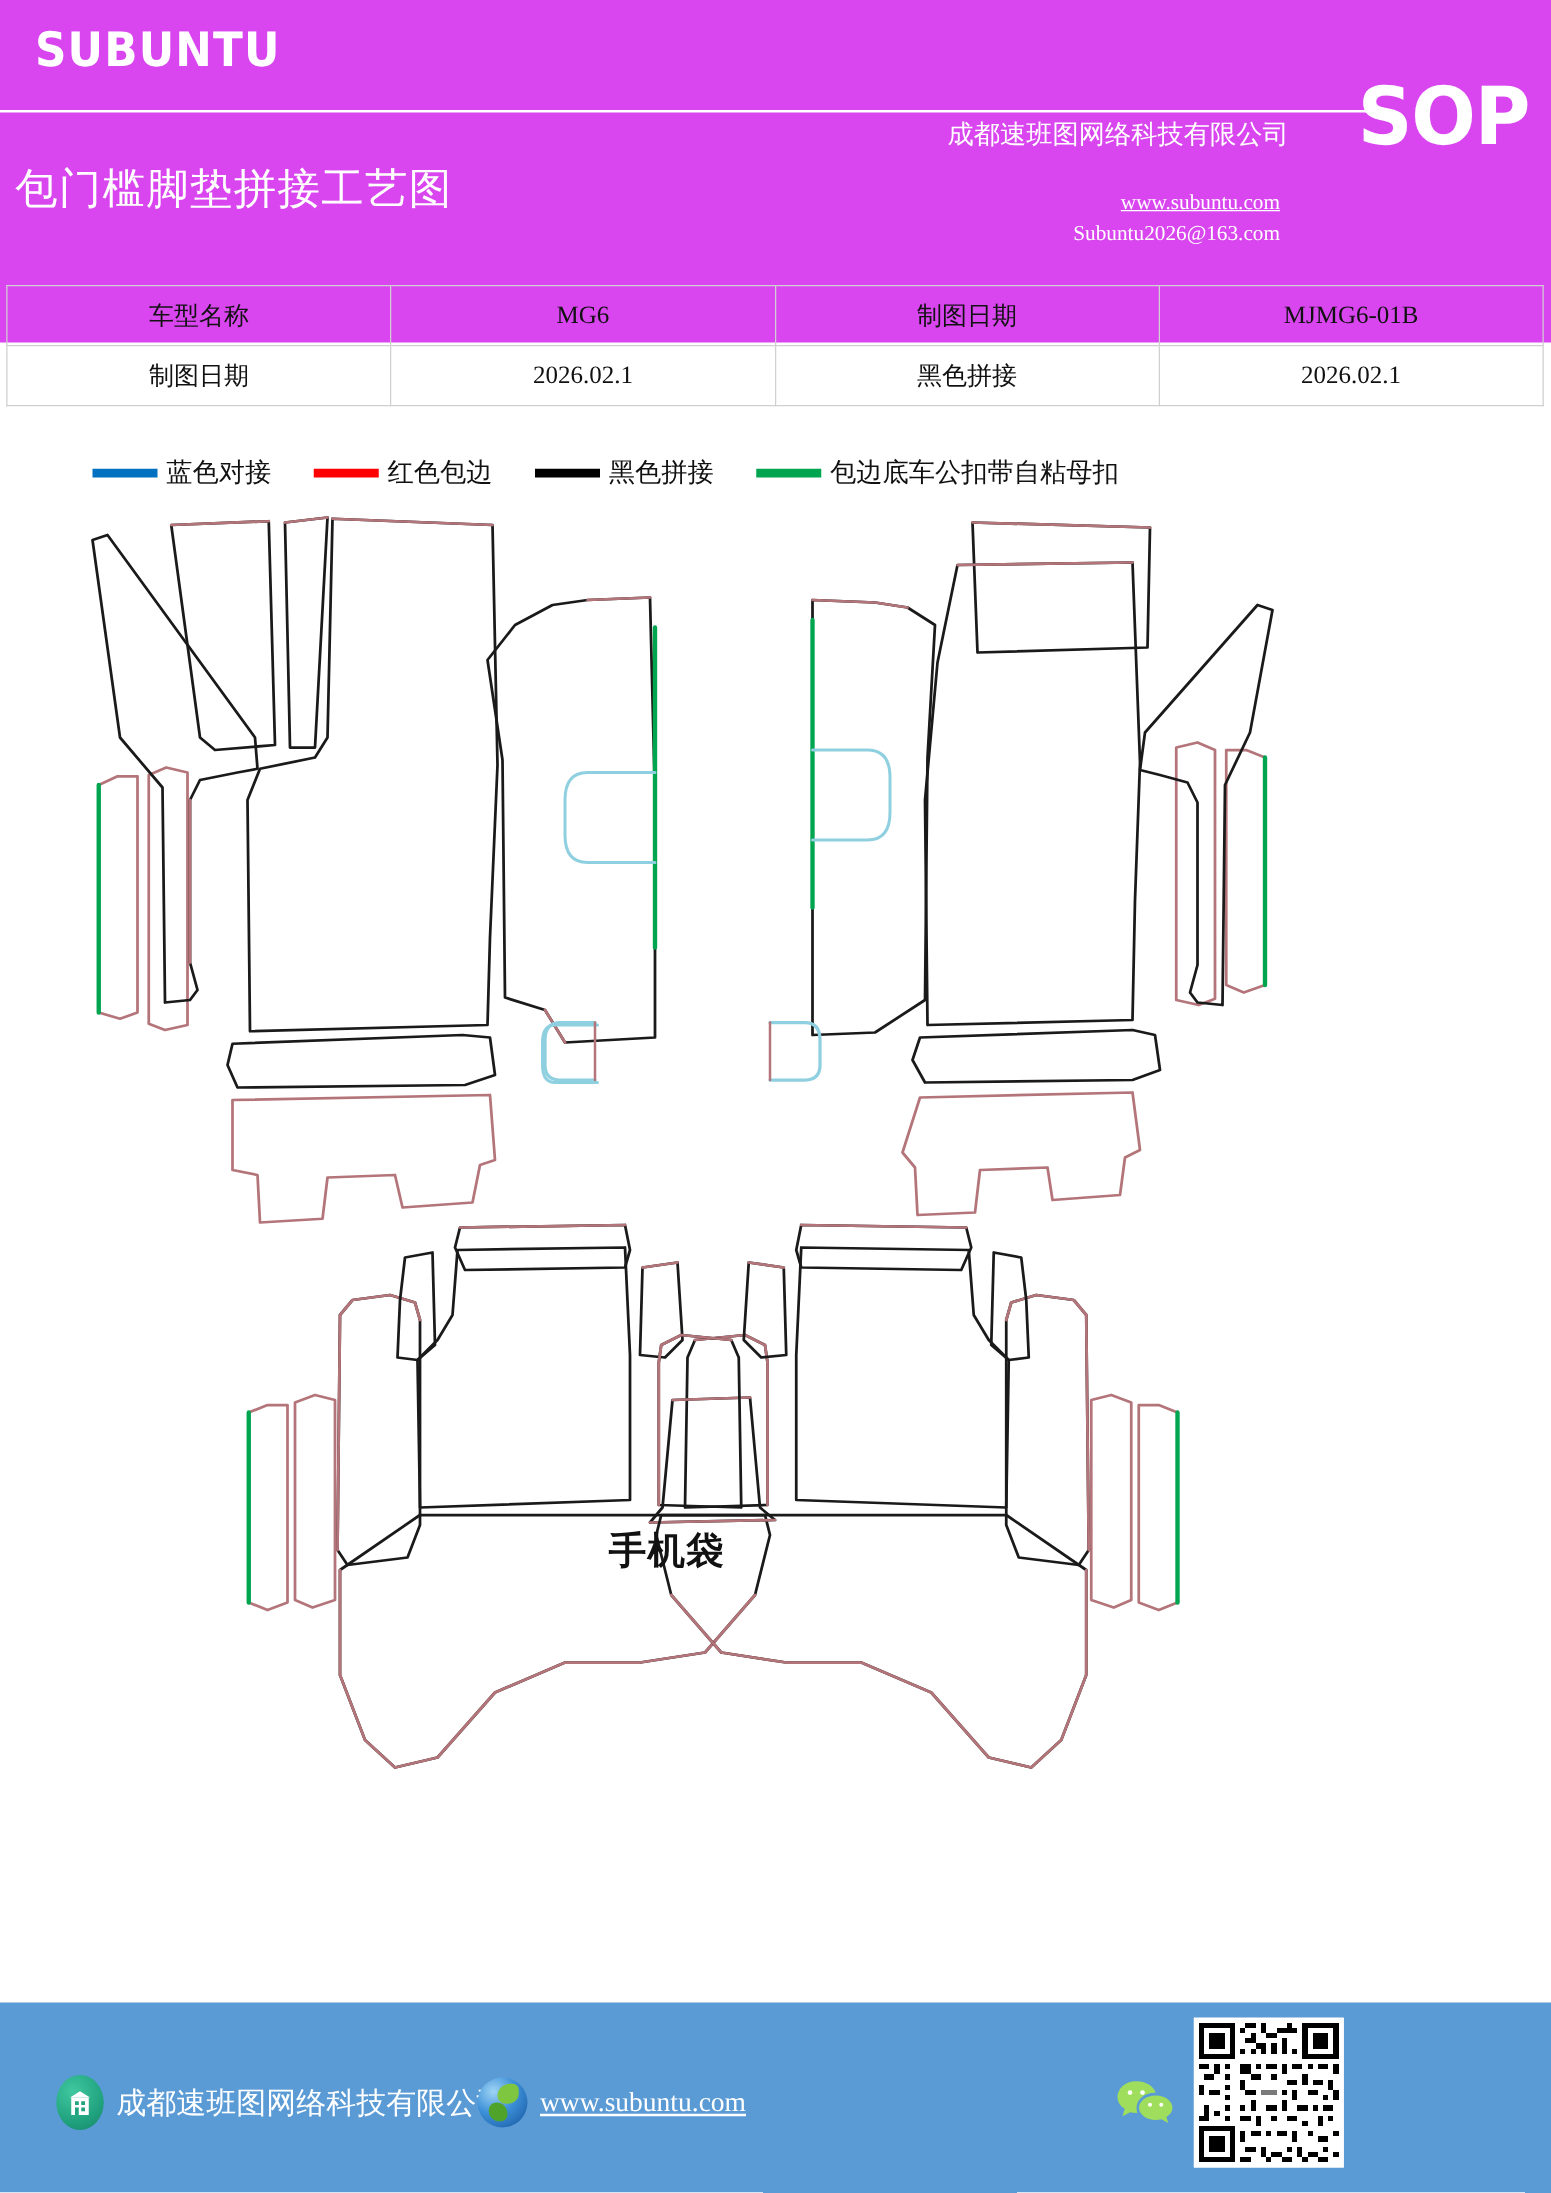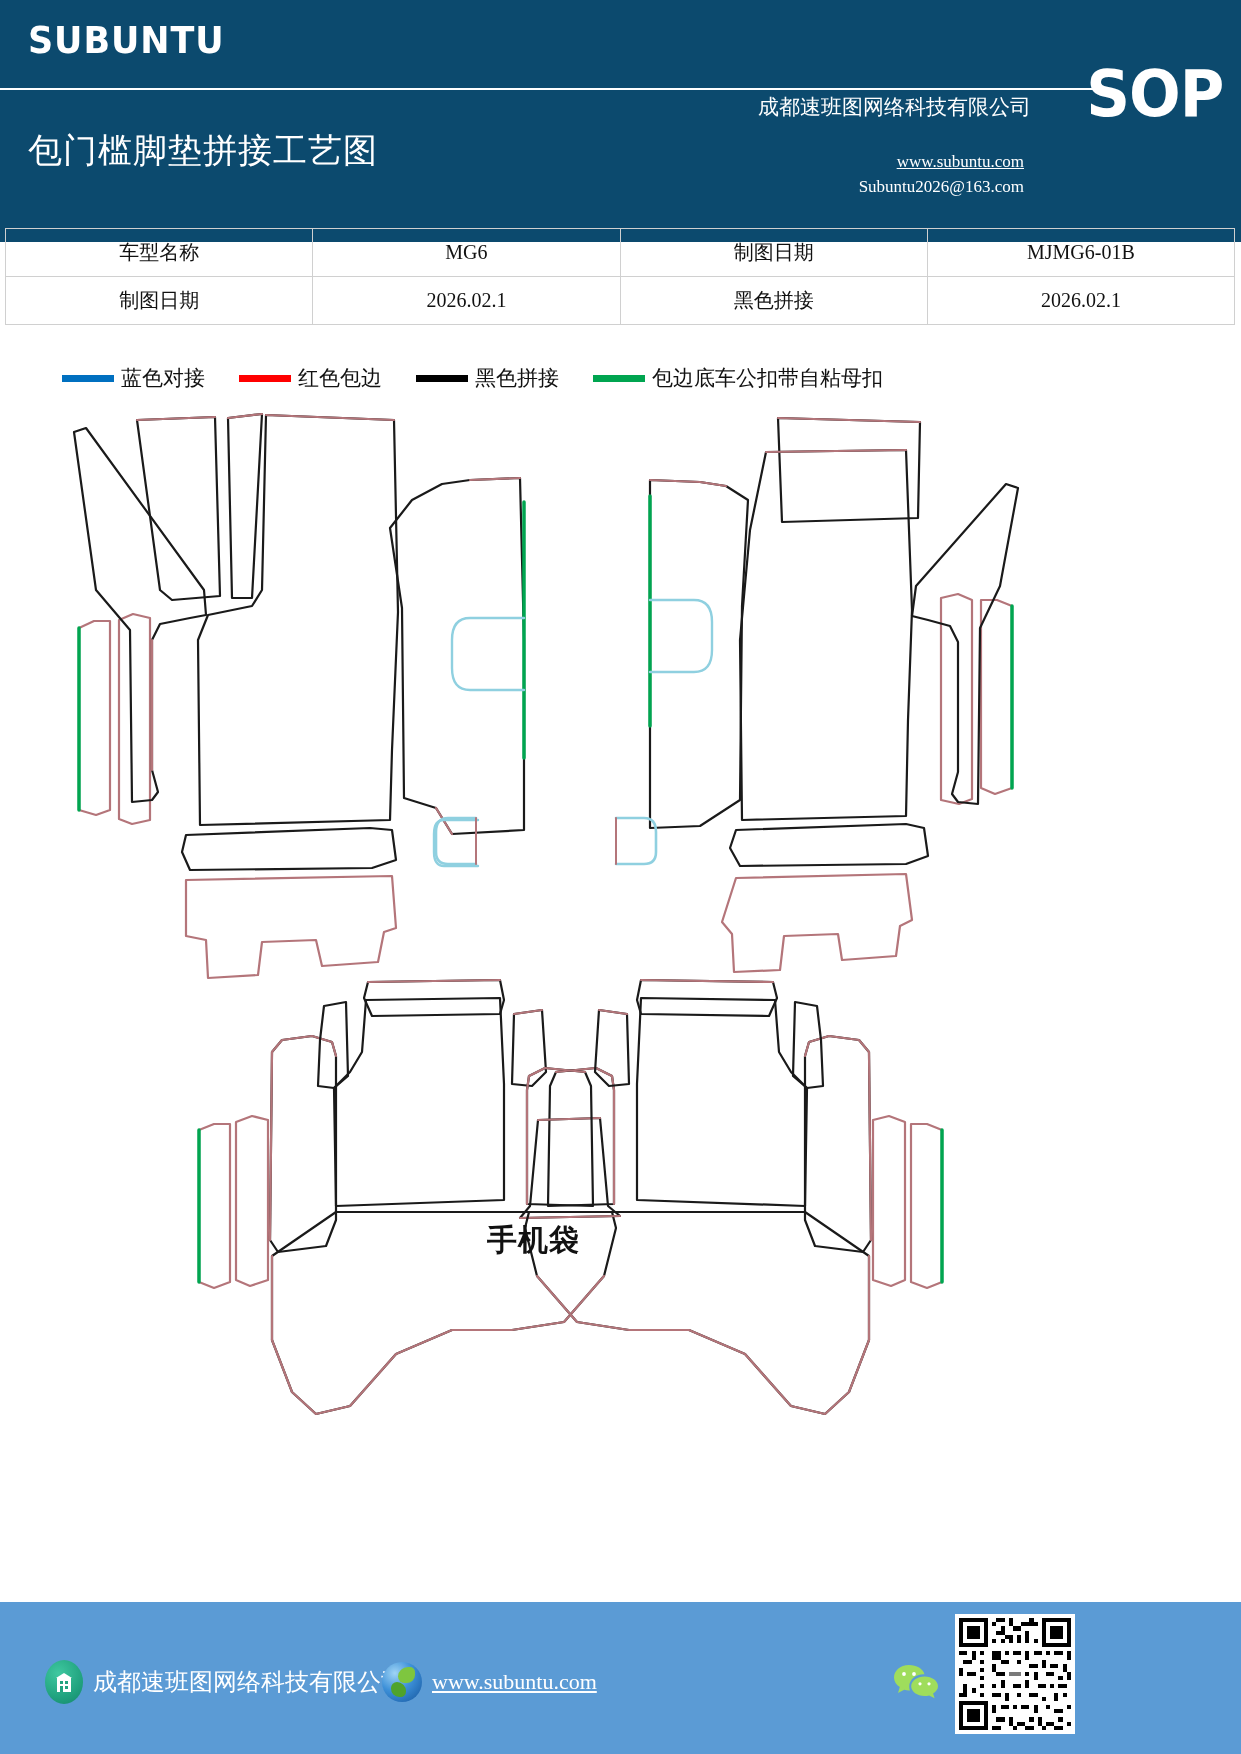--- a/index.html
+++ b/index.html
@@ -13,22 +13,22 @@
     position: relative;
     font-family: "Liberation Serif", "DejaVu Serif", serif;
     overflow: hidden;
   }
 
   
   .header {
     position: absolute;
     left: 0; top: 0;
     width: 1241px;
-    height: 242px;
-    background: #0c4a6e;
+    height: 274px;
+    background: #d946ef;
   }
   .brand {
     position: absolute;
     left: 28px; top: 18px;
     font-family: "DejaVu Sans", sans-serif;
     font-weight: bold;
     font-size: 38px;
     letter-spacing: 1px;
     color: #ffffff;
     transform: scaleX(0.92);
@@ -36,21 +36,21 @@
   }
   .header-rule {
     position: absolute;
     left: 0; top: 88px;
     width: 1110px;
     height: 2px;
     background: #ffffff;
   }
   .doc-title {
     position: absolute;
-    left: 28px; top: 128px;
+    left: 12px; top: 128px;
     font-size: 34px;
     color: #ffffff;
     letter-spacing: 1px;
     white-space: nowrap;
   }
   .company-cn {
     position: absolute;
     right: 210px; top: 93px;
     font-size: 21px;
     color: #ffffff;
@@ -99,21 +99,21 @@
     vertical-align: middle;
     font-size: 20px;
     color: #111111;
   }
   .info-table td.lbl { width: 277px; }
   .info-table td.val { width: 277px; }
 
   
   .legend {
     position: absolute;
-    left: 62px; top: 363px;
+    left: 74px; top: 363px;
     width: 1000px;
     height: 30px;
     display: flex;
     align-items: center;
   }
   .legend-item {
     display: flex;
     align-items: center;
     margin-right: 34px;
     white-space: nowrap;

